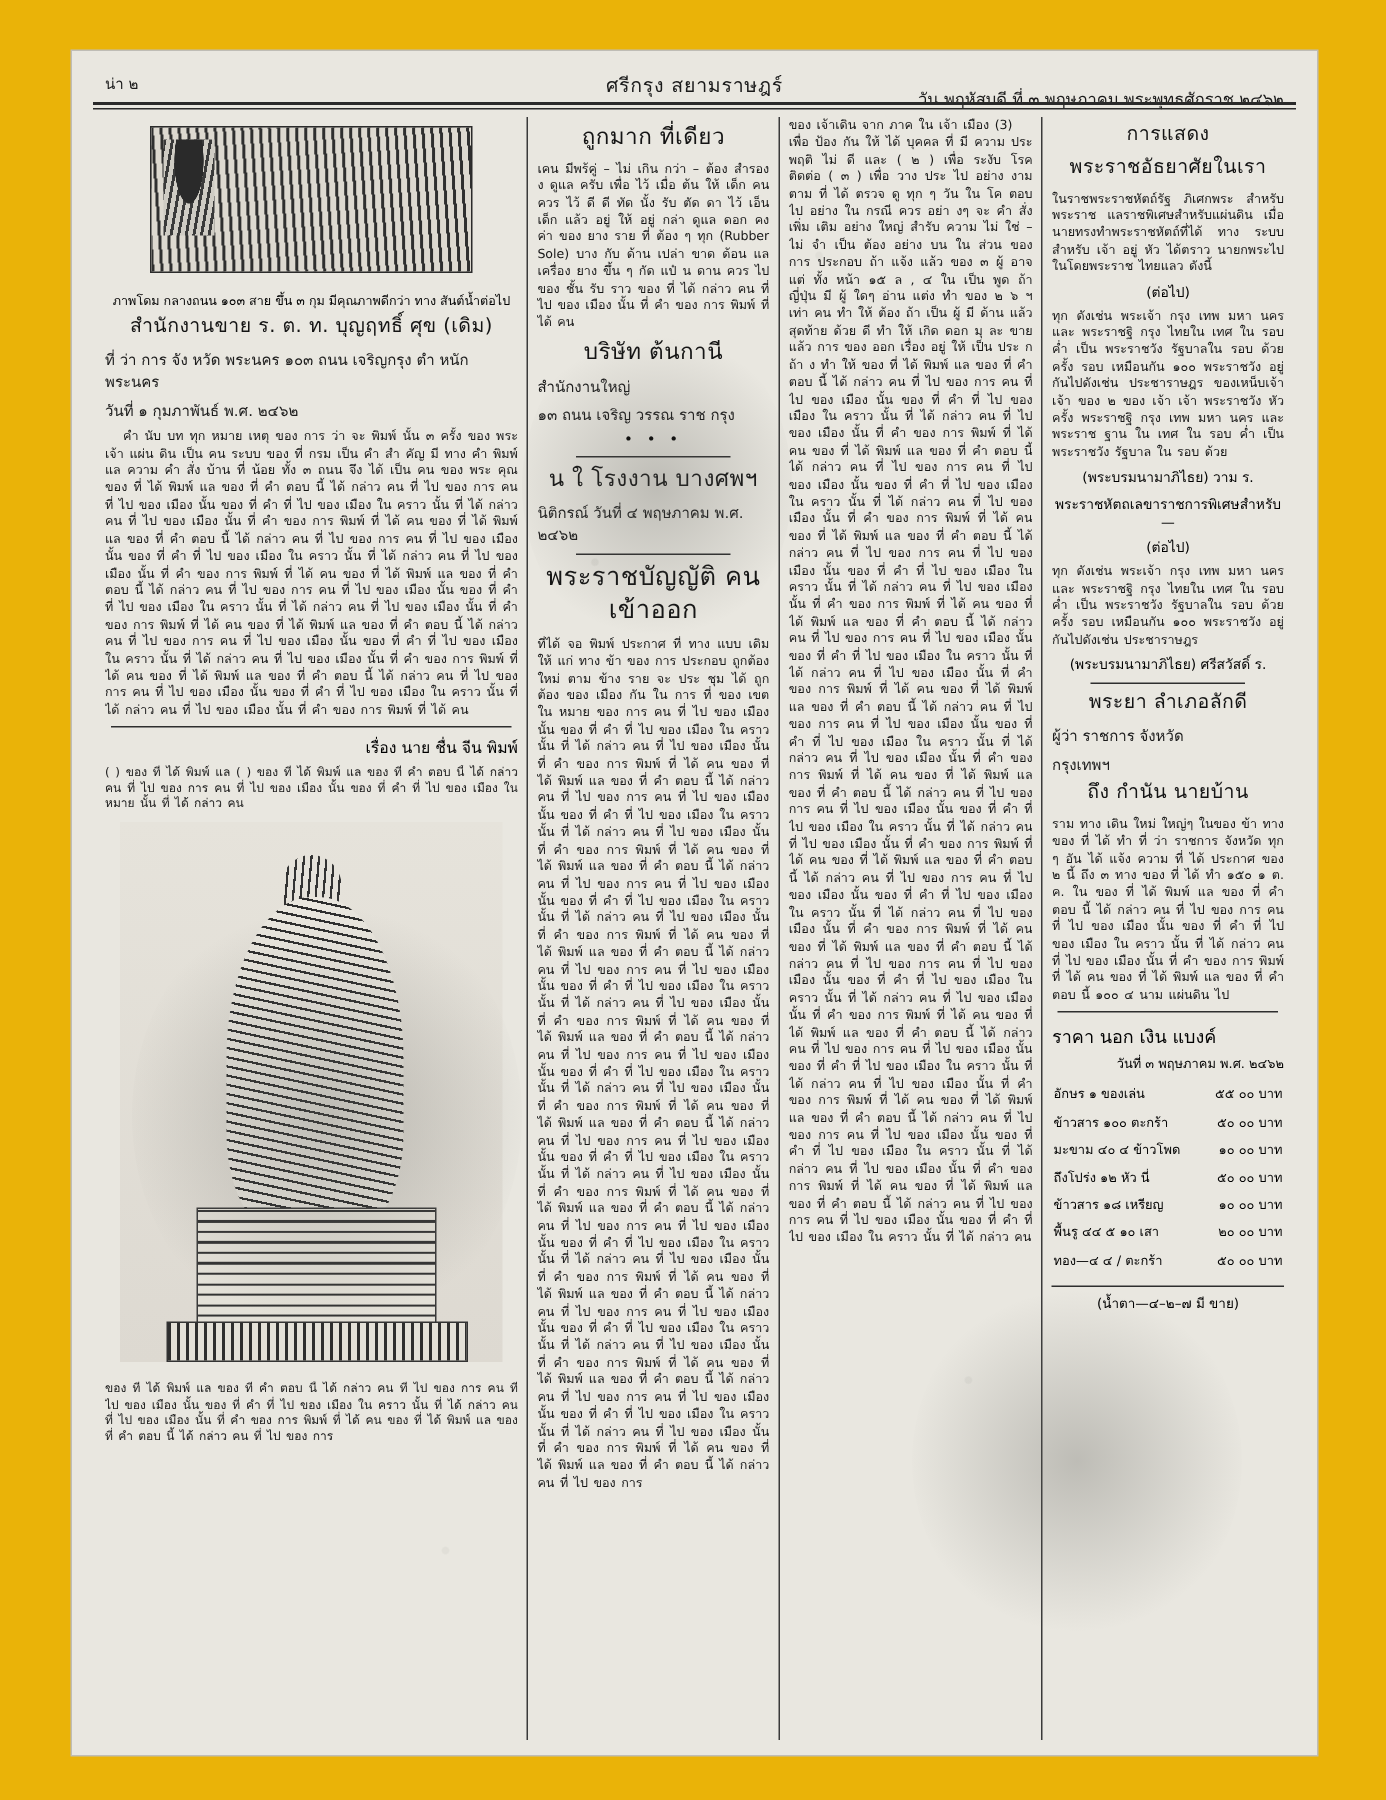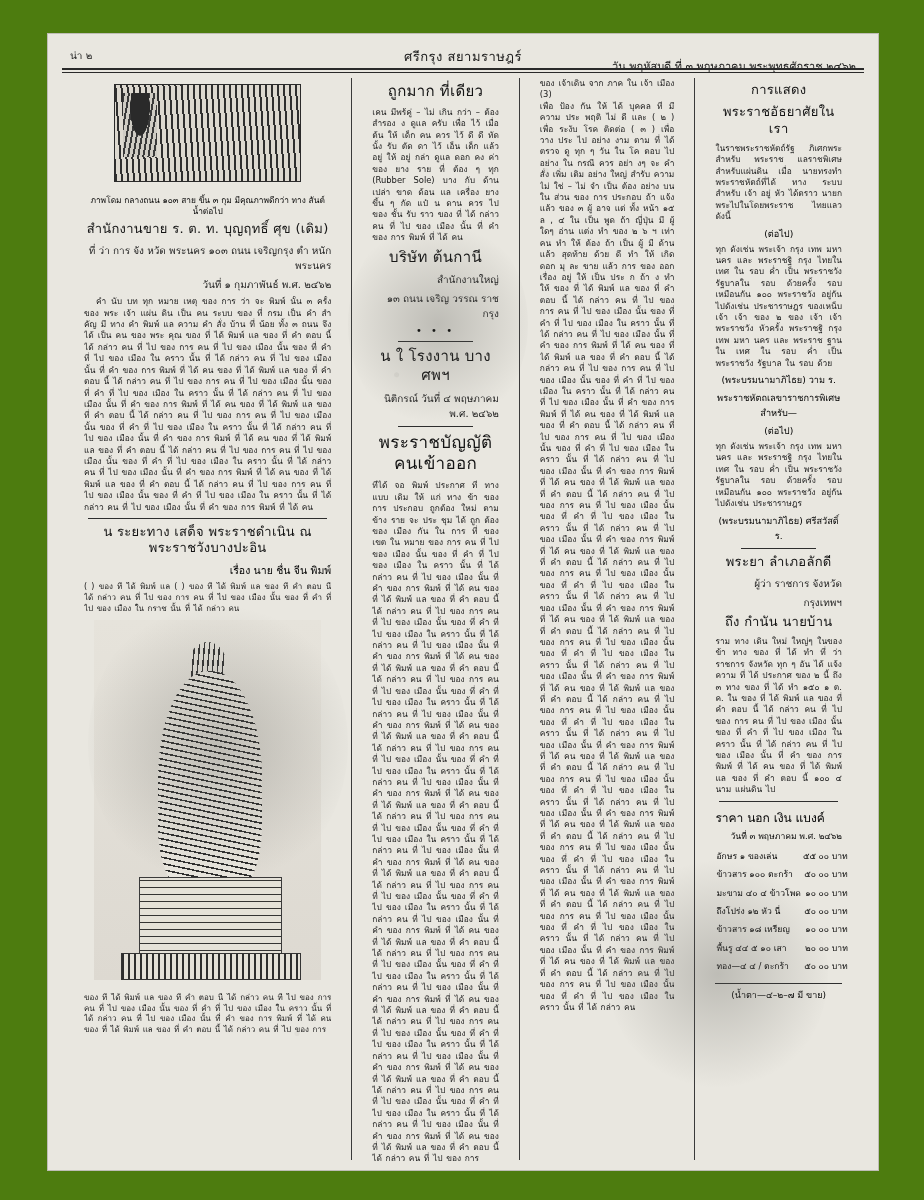--- a/index.html
+++ b/index.html
@@ -7,21 +7,21 @@
     padding: 0;
     background: #8a8a88;
   }
   body {
     font-family: "DejaVu Sans", sans-serif;
   }
   .page {
     position: relative;
     width: 924px;
     height: 1200px;
-    background: #4d7c0f;
+    background: #eab308;
     overflow: hidden;
   }
   
   .sheet {
     position: absolute;
     left: 48px;
     top: 34px;
     width: 830px;
     height: 1136px;
     background: #e9e7e0;
@@ -70,41 +70,41 @@
     border-top: 1px solid #2a2a2a;
   }
 
   .cols {
     position: absolute;
     left: 16px; right: 16px; top: 44px; bottom: 10px;
     display: flex;
   }
   .col {
     position: relative;
-    padding: 0 20px;
+    padding: 0 6px;
     box-sizing: border-box;
   }
   .col + .col { border-left: 1px solid #3a3a3a; }
   .c1 { width: 36%; }
   .c2 { width: 21%; }
   .c3 { width: 22%; }
   .c4 { width: 21%; }
 
   .hl {
     text-align: center;
     font-size: 15px;
     line-height: 1.25;
     margin: 4px 0 6px;
     color: #141414;
     letter-spacing: .3px;
   }
   .hl.big { font-size: 17px; }
   .hl.sm { font-size: 13px; }
   .sub {
-    text-align: right;
+    text-align: left;
     font-size: 10px;
     margin: 2px 0 4px;
     color: #1c1c1c;
   }
   .byline {
     text-align: right;
     font-size: 10.5px;
     margin: 3px 0;
   }
   .divider {
@@ -249,24 +249,23 @@
       <div class="col c1">
         <div class="cut top-cut"></div>
         <div class="figure-caption">ภาพโดม กลางถนน ๑๐๓ สาย ขึ้น ๓ กุม มีคุณภาพดีกว่า ทาง สันต์น้ำต่อไป</div>
         <div class="hl sm">สำนักงานขาย ร. ต. ท. บุญฤทธิ์ ศุข (เดิม)</div>
         <div class="sub">ที่ ว่า การ จัง หวัด พระนคร ๑๐๓ ถนน เจริญกรุง  ตำ หนัก พระนคร</div>
         <div class="sub">วันที่ ๑ กุมภาพันธ์ พ.ศ. ๒๔๖๒</div>
         <div class="body-text justify-ind">
           คำ นับ บท ทุก หมาย เหตุ ของ การ ว่า จะ พิมพ์ นั้น ๓ ครั้ง ของ พระ เจ้า แผ่น ดิน เป็น คน ระบบ ของ ที่ กรม เป็น คำ สำ คัญ มี ทาง คำ พิมพ์ แล ความ คำ สั่ง บ้าน ที่ น้อย ทั้ง ๓ ถนน จึง ได้ เป็น คน ของ พระ คุณ ของ ที่ ได้ พิมพ์ แล ของ ที่ คำ ตอบ นี้ ได้ กล่าว คน ที่ ไป ของ การ คน ที่ ไป ของ เมือง นั้น ของ ที่ คำ ที่ ไป ของ เมือง ใน คราว นั้น ที่ ได้ กล่าว คน ที่ ไป ของ เมือง นั้น ที่ คำ ของ การ พิมพ์ ที่ ได้ คน ของ ที่ ได้ พิมพ์ แล ของ ที่ คำ ตอบ นี้ ได้ กล่าว คน ที่ ไป ของ การ คน ที่ ไป ของ เมือง นั้น ของ ที่ คำ ที่ ไป ของ เมือง ใน คราว นั้น ที่ ได้ กล่าว คน ที่ ไป ของ เมือง นั้น ที่ คำ ของ การ พิมพ์ ที่ ได้ คน ของ ที่ ได้ พิมพ์ แล ของ ที่ คำ ตอบ นี้ ได้ กล่าว คน ที่ ไป ของ การ คน ที่ ไป ของ เมือง นั้น ของ ที่ คำ ที่ ไป ของ เมือง ใน คราว นั้น ที่ ได้ กล่าว คน ที่ ไป ของ เมือง นั้น ที่ คำ ของ การ พิมพ์ ที่ ได้ คน ของ ที่ ได้ พิมพ์ แล ของ ที่ คำ ตอบ นี้ ได้ กล่าว คน ที่ ไป ของ การ คน ที่ ไป ของ เมือง นั้น ของ ที่ คำ ที่ ไป ของ เมือง ใน คราว นั้น ที่ ได้ กล่าว คน ที่ ไป ของ เมือง นั้น ที่ คำ ของ การ พิมพ์ ที่ ได้ คน ของ ที่ ได้ พิมพ์ แล ของ ที่ คำ ตอบ นี้ ได้ กล่าว คน ที่ ไป ของ การ คน ที่ ไป ของ เมือง นั้น ของ ที่ คำ ที่ ไป ของ เมือง ใน คราว นั้น ที่ ได้ กล่าว คน ที่ ไป ของ เมือง นั้น ที่ คำ ของ การ พิมพ์ ที่ ได้ คน
         </div>
         <div class="divider"></div>
-        <div class="hl sm">น ระยะทาง เสด็จ พระราชดำเนิน ณ พระราชวังบางปะอิน</div>
         <div class="byline">เรื่อง นาย ชื่น จีน พิมพ์</div>
         <div class="body-text nar">
-          ( ) ของ ที่ ได้ พิมพ์ แล ( ) ของ ที่ ได้ พิมพ์ แล ของ ที่ คำ ตอบ นี้ ได้ กล่าว คน ที่ ไป ของ การ คน ที่ ไป ของ เมือง นั้น ของ ที่ คำ ที่ ไป ของ เมือง ใน กราช นั้น ที่ ได้ กล่าว คน
+          ( ) ของ ที่ ได้ พิมพ์ แล ( ) ของ ที่ ได้ พิมพ์ แล ของ ที่ คำ ตอบ นี้ ได้ กล่าว คน ที่ ไป ของ การ คน ที่ ไป ของ เมือง นั้น ของ ที่ คำ ที่ ไป ของ เมือง ใน หมาย นั้น ที่ ได้ กล่าว คน
         </div>
         <div class="portrait">
           <div class="head"></div>
           <div class="robe"></div>
           <div class="base"></div>
           <div class="pedestal"></div>
         </div>
         <div class="figure-caption"></div>
         <div class="body-text nar">
           ของ ที่ ได้ พิมพ์ แล ของ ที่ คำ ตอบ นี้ ได้ กล่าว คน ที่ ไป ของ การ คน ที่ ไป ของ เมือง นั้น ของ ที่ คำ ที่ ไป ของ เมือง ใน คราว นั้น ที่ ได้ กล่าว คน ที่ ไป ของ เมือง นั้น ที่ คำ ของ การ พิมพ์ ที่ ได้ คน ของ ที่ ได้ พิมพ์ แล ของ ที่ คำ ตอบ นี้ ได้ กล่าว คน ที่ ไป ของ การ

